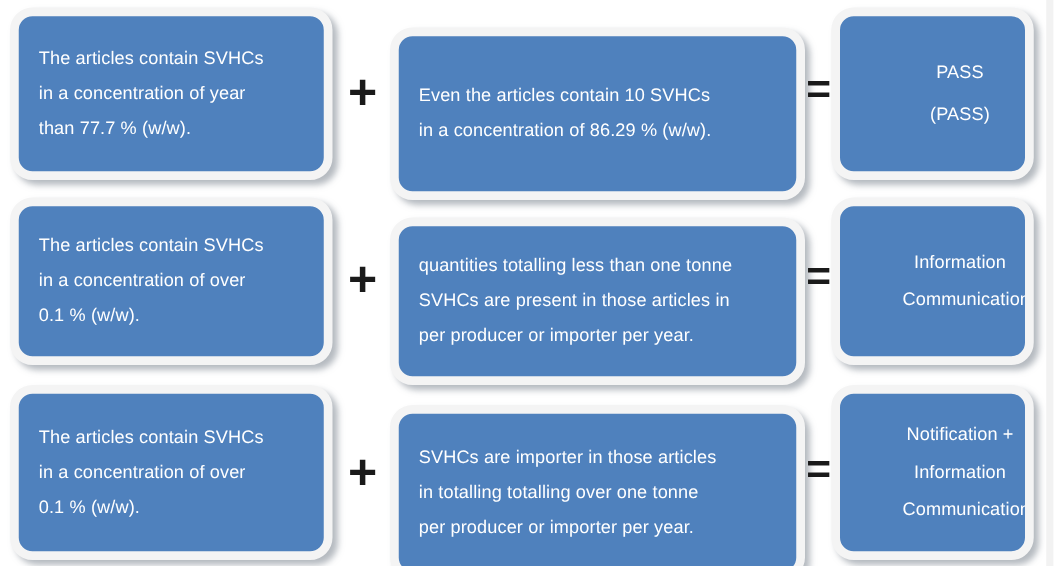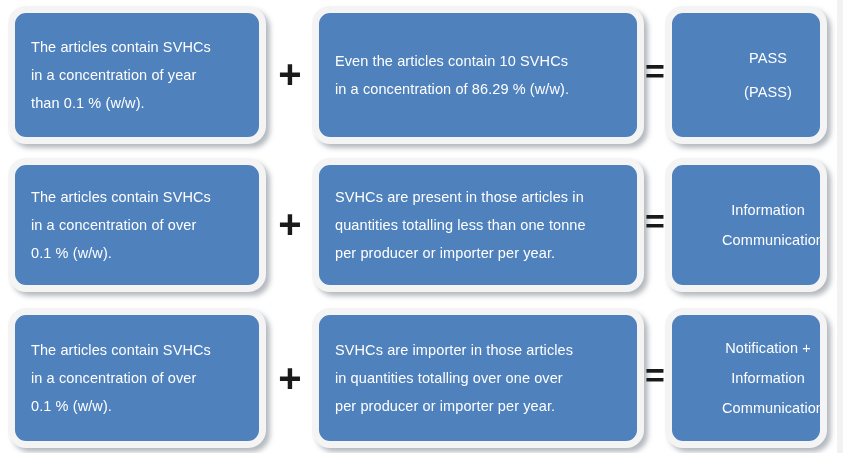--- a/index.html
+++ b/index.html
@@ -65,21 +65,21 @@
   .shape.mid .body {
     padding-left: 16px;
     text-align: left;
   }
   .shape.right .body {
     text-align: center;
     padding: 0 6px;
     margin-left: 44px;
   }
   .shape.left  { top: 0; height: 100%; }
-  .shape.mid   { top: 0; height: 100%; }
+  .shape.mid   { top: 16px; height: 100%; }
   .shape.right { top: 0; height: 100%; }
 
   .row-1 .shape.right .txt { line-height: 34px; }
   .row-2 .shape.right .txt { line-height: 30px; }
   .row-3 .shape.right .txt { line-height: 30px; }
 
   
   .op {
     position: absolute;
     font-weight: bold;
@@ -108,21 +108,21 @@
 </head>
 <body>
 
 <div class="canvas">
 
   <div class="row row-1">
     <div class="shape left">
       <div class="body">
         <span class="txt">The articles contain SVHCs</span>
         <span class="txt">in a concentration of year</span>
-        <span class="txt">than 0.1 % (w/w).</span>
+        <span class="txt">than 77.7 % (w/w).</span>
       </div>
     </div>
     <div class="op plus">+</div>
     <div class="shape mid">
       <div class="body">
         <span class="txt">Even the articles contain 10 SVHCs</span>
         <span class="txt">in a concentration of 86.29 % (w/w).</span>
       </div>
     </div>
     <div class="op equals">=</div>
@@ -138,22 +138,22 @@
     <div class="shape left">
       <div class="body">
         <span class="txt">The articles contain SVHCs</span>
         <span class="txt">in a concentration of over</span>
         <span class="txt">0.1 % (w/w).</span>
       </div>
     </div>
     <div class="op plus">+</div>
     <div class="shape mid">
       <div class="body">
+        <span class="txt">quantities totalling less than one tonne</span>
         <span class="txt">SVHCs are present in those articles in</span>
-        <span class="txt">quantities totalling less than one tonne</span>
         <span class="txt">per producer or importer per year.</span>
       </div>
     </div>
     <div class="op equals">=</div>
     <div class="shape right">
       <div class="body">
         <span class="txt">Information</span>
         <span class="txt">Communication</span>
       </div>
     </div>
@@ -164,21 +164,21 @@
       <div class="body">
         <span class="txt">The articles contain SVHCs</span>
         <span class="txt">in a concentration of over</span>
         <span class="txt">0.1 % (w/w).</span>
       </div>
     </div>
     <div class="op plus">+</div>
     <div class="shape mid">
       <div class="body">
         <span class="txt">SVHCs are importer in those articles</span>
-        <span class="txt">in quantities totalling over one over</span>
+        <span class="txt">in totalling totalling over one tonne</span>
         <span class="txt">per producer or importer per year.</span>
       </div>
     </div>
     <div class="op equals">=</div>
     <div class="shape right">
       <div class="body">
         <span class="txt">Notification +</span>
         <span class="txt">Information</span>
         <span class="txt">Communication</span>
       </div>

